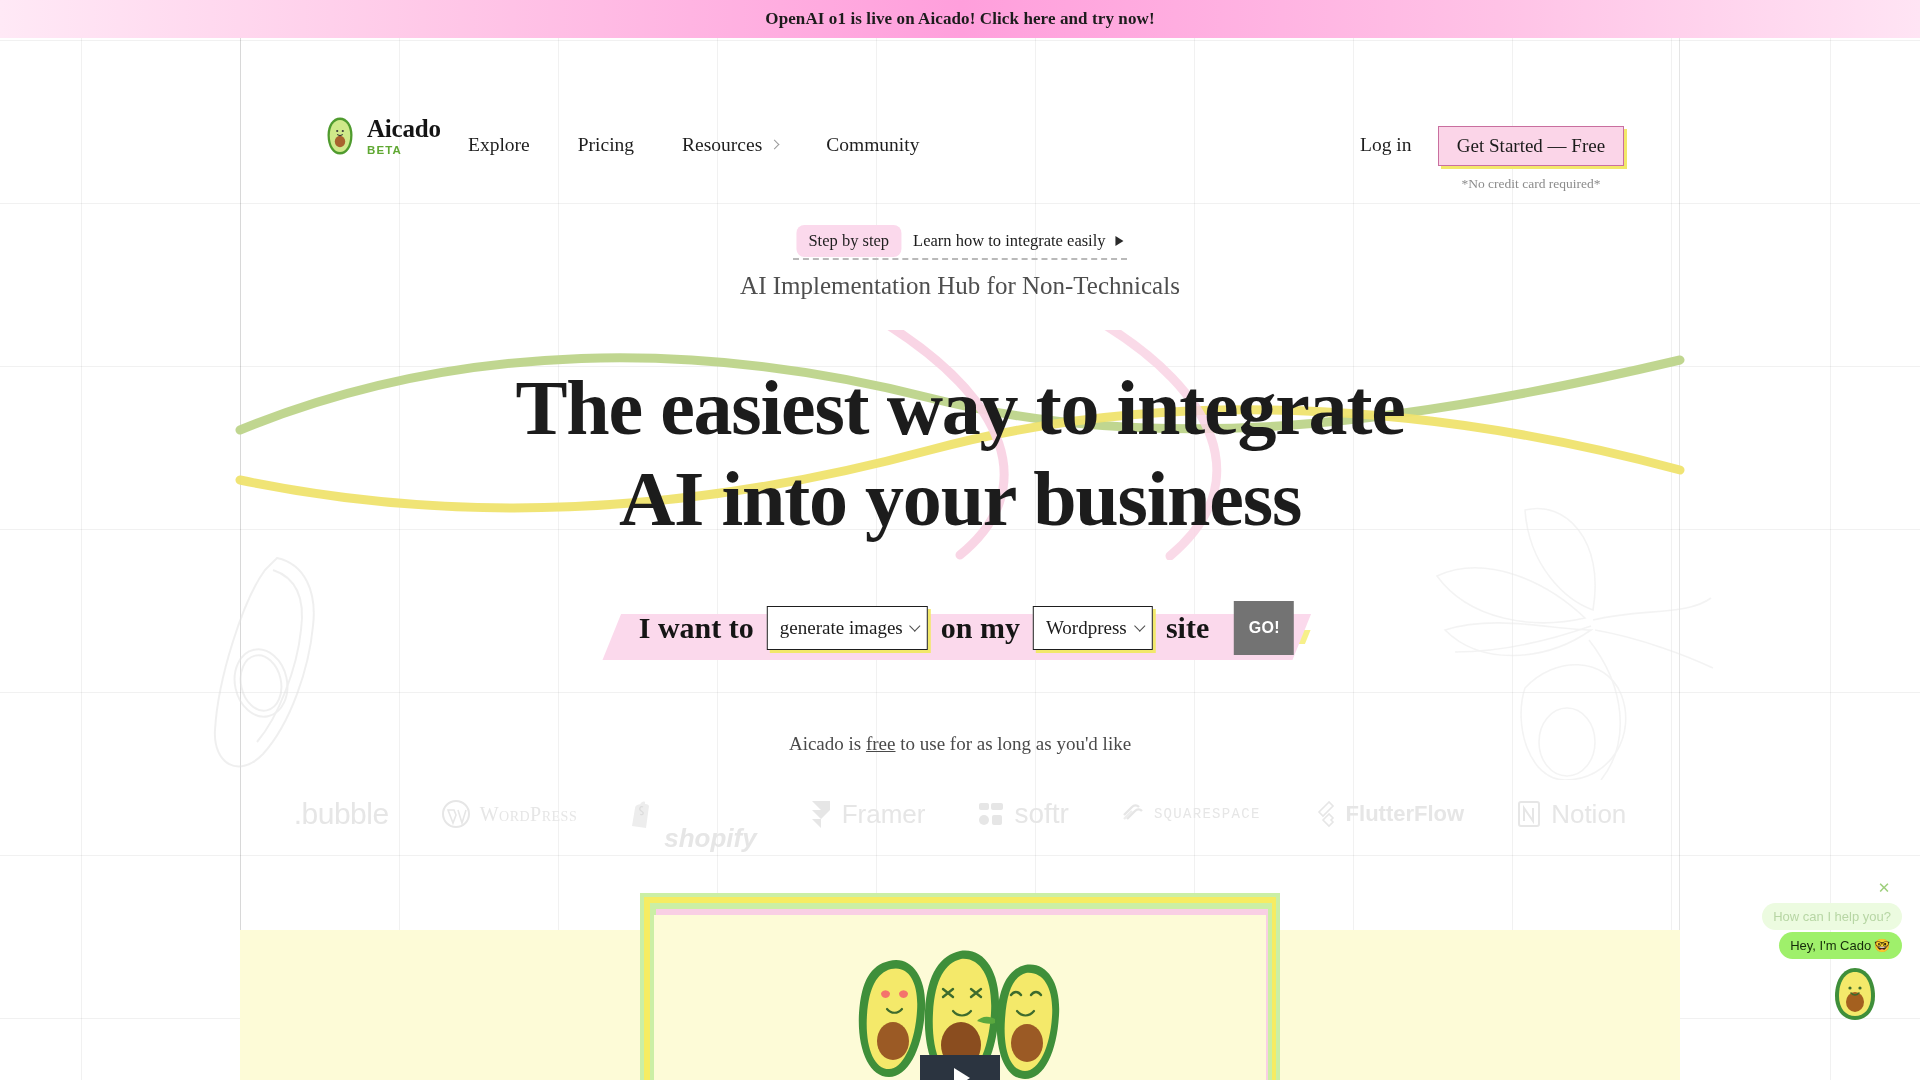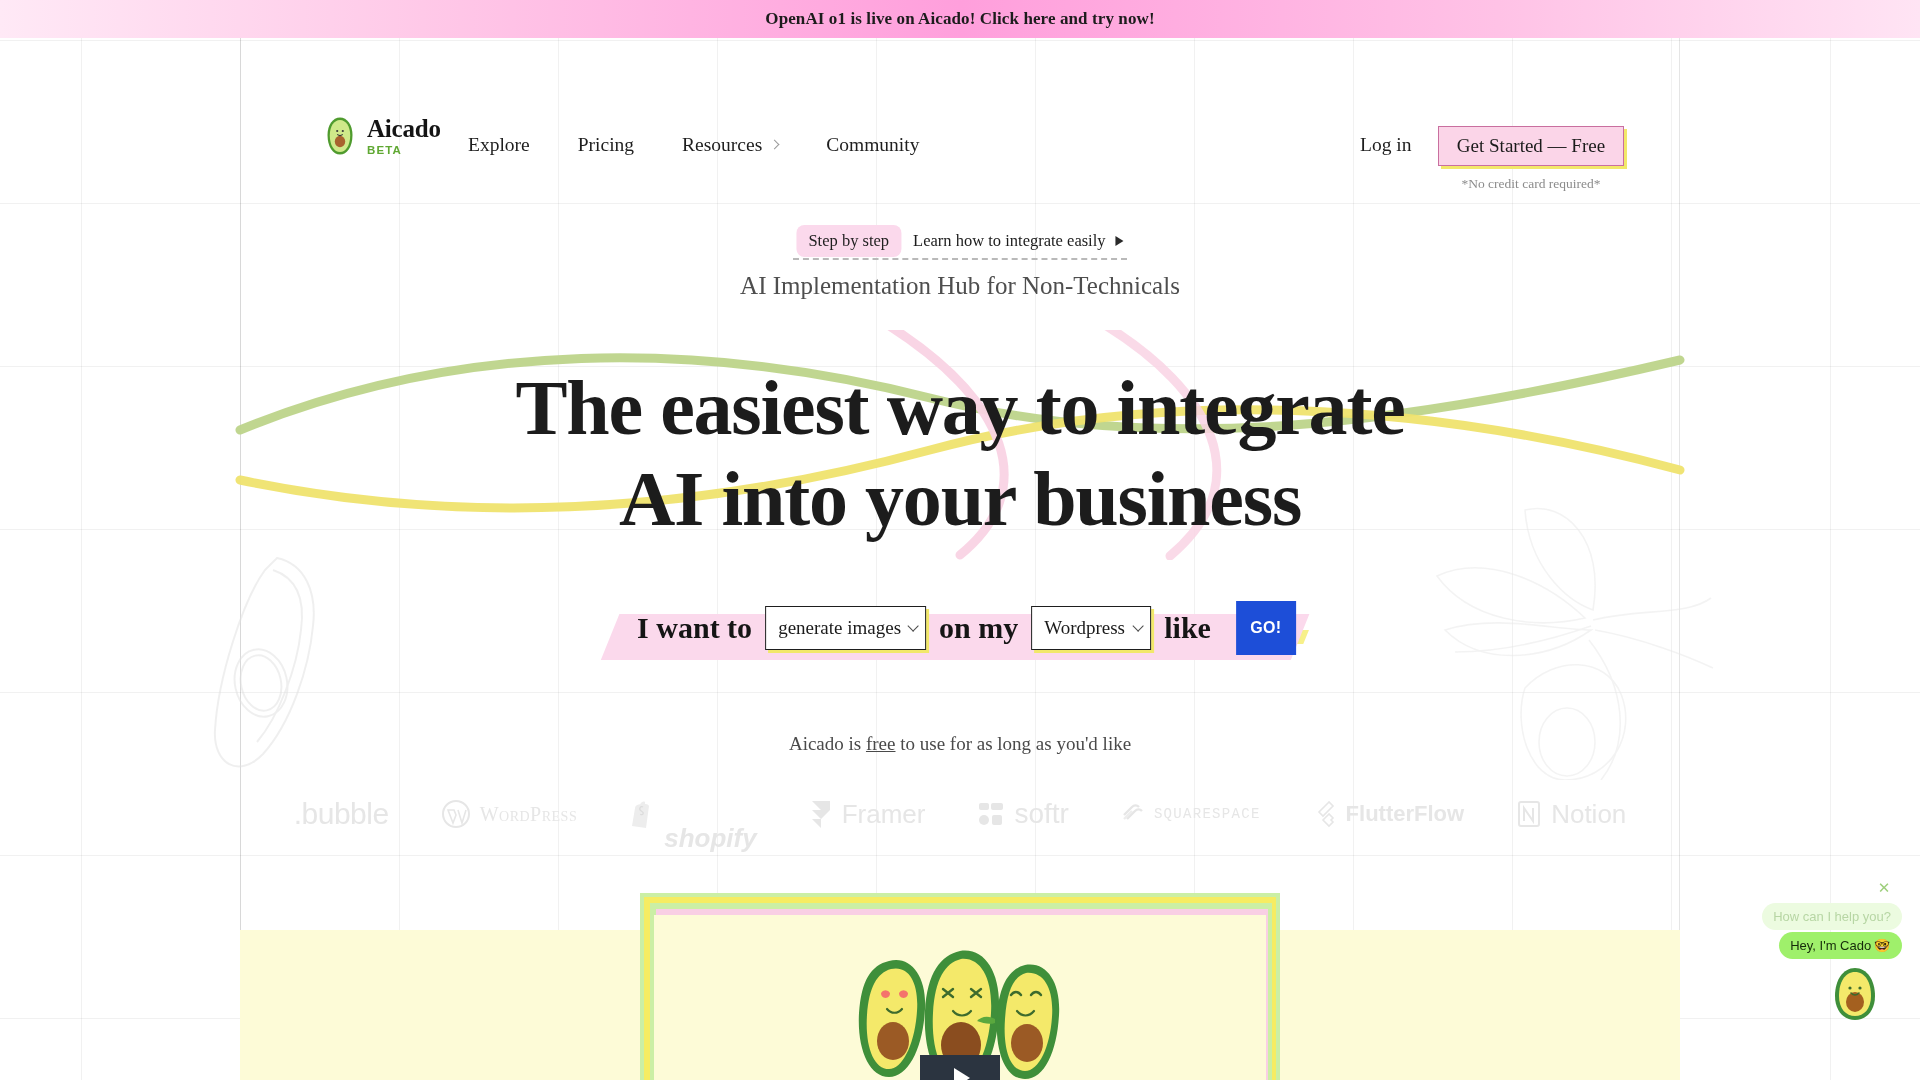--- a/index.html
+++ b/index.html
@@ -190,21 +190,21 @@
     font-size:19px; color:#1b1b1b; white-space:nowrap;
   }
   .sel-chev {
     position:absolute; right:8px; top:50%;
     width:8px; height:8px; margin-top:-6px;
     border-right:1.5px solid #4c4c4c; border-bottom:1.5px solid #4c4c4c;
     transform:rotate(45deg);
   }
   .go-btn {
     margin-left:12px;
-    background:#1d4ed8; color:#ffffff;
+    background:#737373; color:#ffffff;
     width:60px; height:54px;
     display:flex; align-items:center; justify-content:center;
     font-family:"Liberation Sans", sans-serif;
     font-size:16px; font-weight:700; letter-spacing:0.3px;
     cursor:pointer;
   }
 
   .free-note {
     position:absolute; top:733px; width:1920px; text-align:center;
     font-family:"Liberation Serif", serif; font-size:19px; color:#4a4a4a;
@@ -427,21 +427,21 @@
           <i class="sel-chev"></i>
         </div>
 
         <span class="b-word">on my</span>
 
         <div class="select-box mid">
           <span class="select-label">Wordpress</span>
           <i class="sel-chev"></i>
         </div>
 
-        <span class="b-word">like</span>
+        <span class="b-word">site</span>
 
         <div class="go-btn">GO!</div>
       </div>
     </div>
 
     <div class="free-note">
       <span>Aicado is </span><u>free</u><span> to use for as long as you'd like</span>
     </div>
   </div>
 

